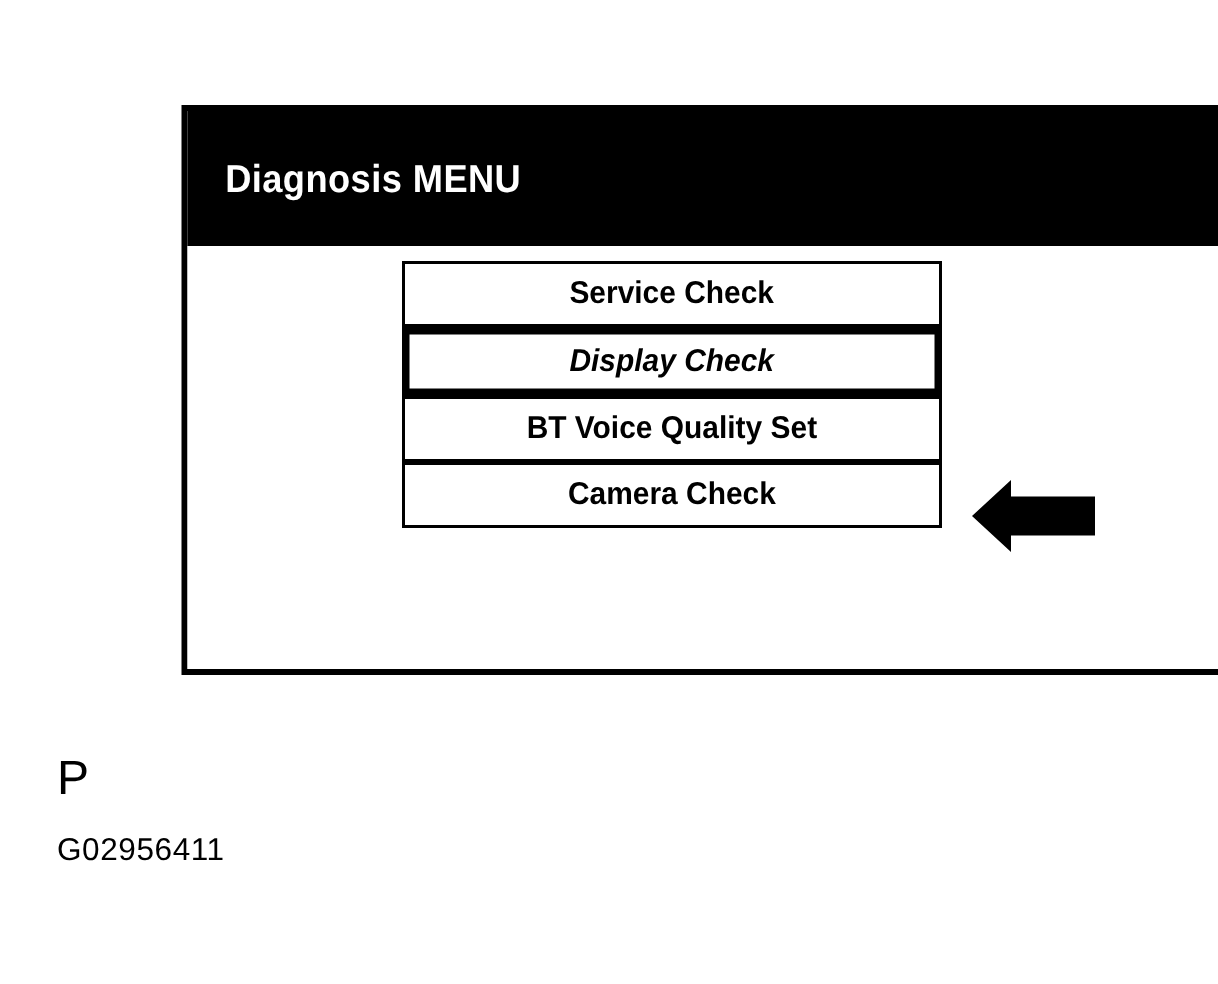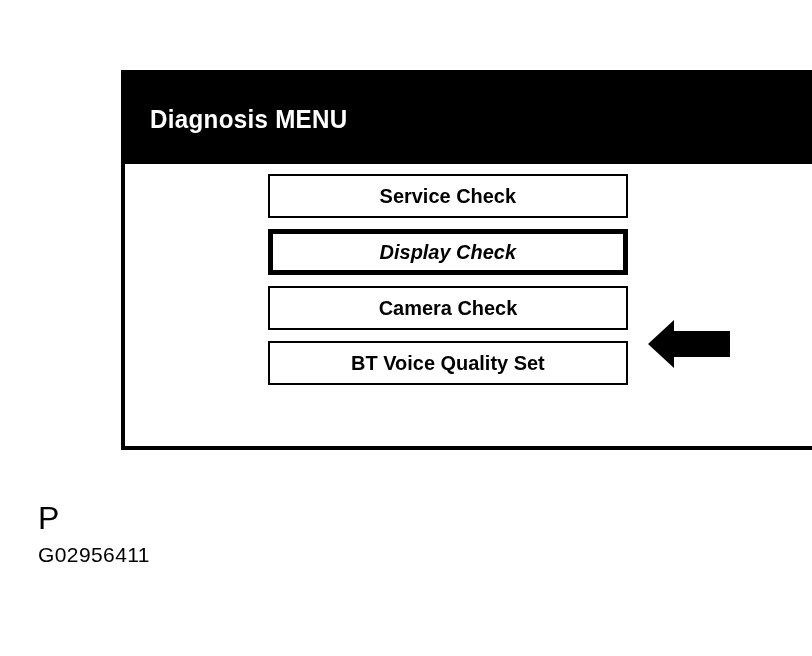--- a/index.html
+++ b/index.html
@@ -58,21 +58,20 @@
     position: absolute;
     left: 143px;
     top: 10px;
     width: 360px;
   }
 
   .menu-button {
     box-sizing: border-box;
     width: 360px;
     height: 44px;
-    margin-bottom: 11px;
     background: #ffffff;
     border: 2px solid #000000;
     display: flex;
     align-items: center;
     justify-content: center;
   }
 
   .menu-button.selected {
     border-width: 5px;
     height: 46px;
@@ -107,21 +106,21 @@
 
   #caption-letter {
     font-size: 32px;
     font-weight: normal;
     line-height: 1;
     color: #000000;
     font-family: "Liberation Sans", sans-serif;
   }
 
   #caption-id {
-    margin-top: 10px;
+    margin-top: 22px;
     font-size: 21px;
     font-weight: normal;
     line-height: 1;
     color: #000000;
     letter-spacing: 0.4px;
     font-family: "Liberation Sans", sans-serif;
   }
 </style>
 </head>
 <body>
@@ -139,25 +138,25 @@
       <div class="menu-button">
         <span class="menu-button-label">Service Check</span>
       </div>
 
       <div class="menu-button selected">
         <span class="menu-button-label">Display Check</span>
       </div>
 
 
       <div class="menu-button">
-        <span class="menu-button-label">Camera Check</span>
+        <span class="menu-button-label">BT Voice Quality Set</span>
       </div>
 
       <div class="menu-button">
-        <span class="menu-button-label">BT Voice Quality Set</span>
+        <span class="menu-button-label">Camera Check</span>
       </div>
 
     </div>
 
     <div id="pointer-arrow">
       <svg width="82" height="48" viewBox="0 0 82 48" xmlns="http://www.w3.org/2000/svg">
         <polygon points="0,24 26,0 26,11 82,11 82,37 26,37 26,48" fill="#000000"></polygon>
       </svg>
     </div>
 

